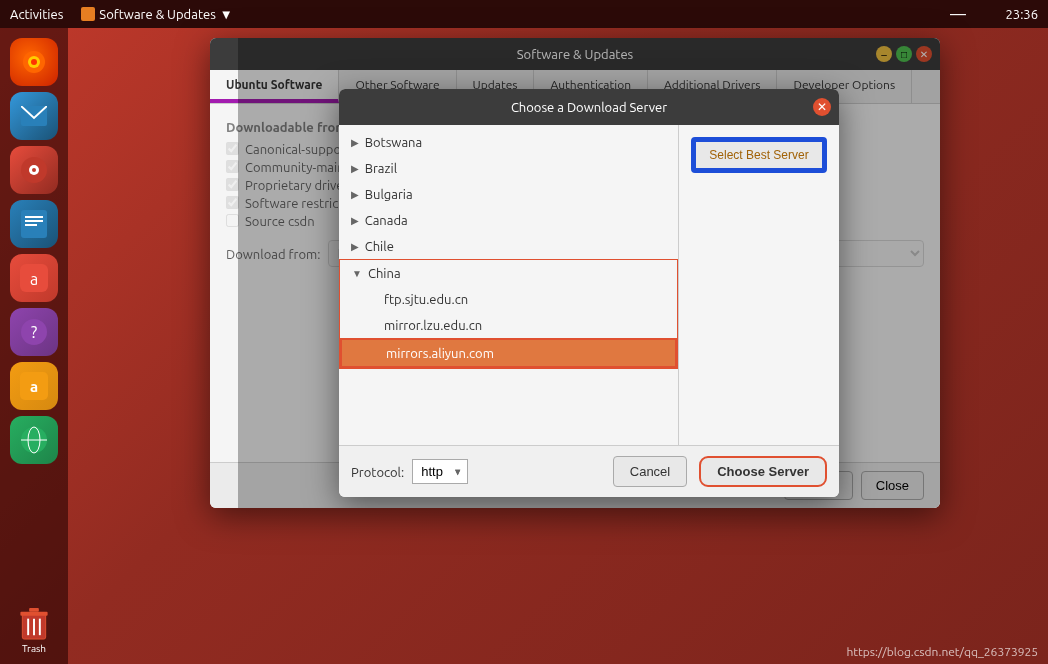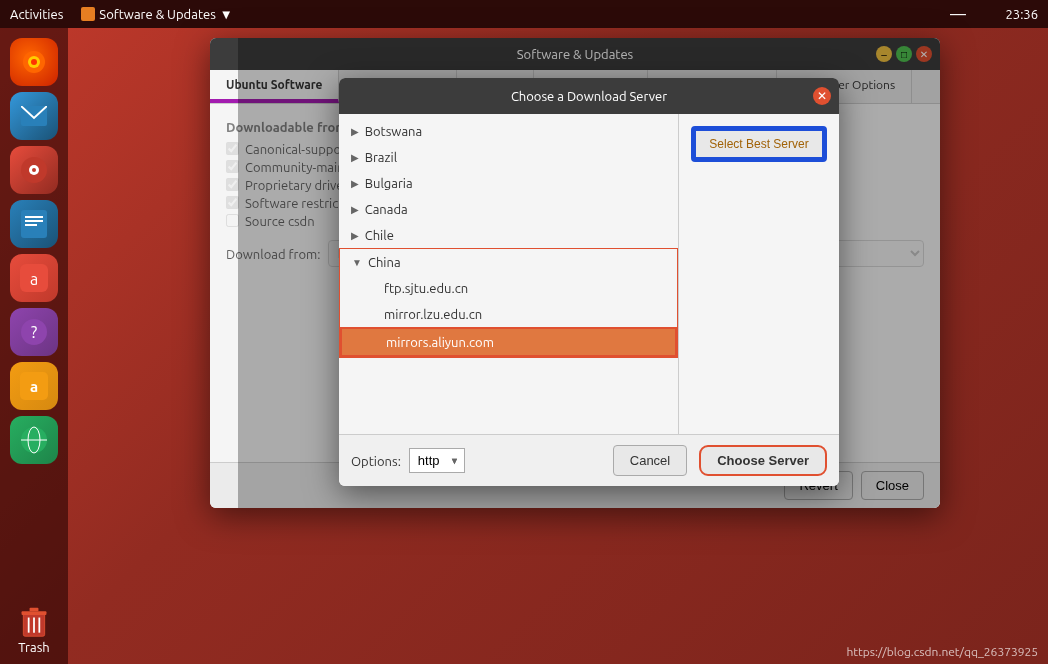--- a/index.html
+++ b/index.html
@@ -97,21 +97,21 @@
       width: 48px;
       height: 48px;
       display: flex;
       flex-direction: column;
       align-items: center;
       justify-content: center;
       cursor: pointer;
     }
     .trash-label {
       color: #fff;
-      font-size: 13px;
+      font-size: 10px;
       margin-top: 2px;
     }
 
     
     .bottom-link {
       position: absolute;
       bottom: 6px;
       right: 10px;
       color: rgba(255,255,255,0.7);
       font-size: 12px;
@@ -182,21 +182,21 @@
       font-weight: bold;
     }
 
     
     .modal-overlay {
       position: absolute;
       top: 0; left: 0; right: 0; bottom: 0;
       background: rgba(0,0,0,0.3);
       z-index: 10;
       display: flex;
-      align-items: flex-start;
+      align-items: center;
       justify-content: center;
       padding-top: 40px;
       margin-left: 28px;
     }
 
     .modal {
       width: 500px;
       background: #f5f5f5;
       border-radius: 6px;
       box-shadow: 0 8px 32px rgba(0,0,0,0.5);
@@ -583,21 +583,21 @@
               <div class="sub-item mirrors-selected" style="border: 2px solid #e05030; background:#e07840; color:#fff;">mirrors.aliyun.com</div>
             </div>
           </div>
 
           <div class="right-panel">
             <button class="select-best-btn">Select Best Server</button>
           </div>
         </div>
 
         <div class="modal-footer">
-          <span class="protocol-label">Options:</span>
+          <span class="protocol-label">Protocol:</span>
           <div class="protocol-wrap">
             <select class="protocol-select">
               <option>http</option>
               <option>ftp</option>
             </select>
             <span style="position:absolute;right:6px;top:50%;transform:translateY(-50%);font-size:9px;color:#666;pointer-events:none;">▼</span>
           </div>
           <div class="modal-actions">
             <button class="btn-cancel">Cancel</button>
             <button class="btn-choose">Choose Server</button>

